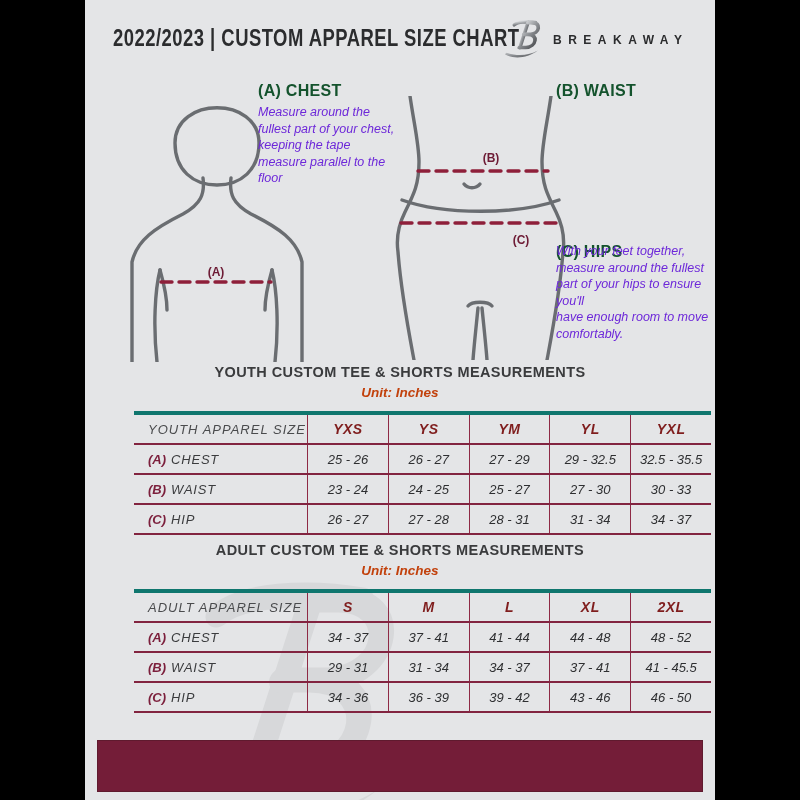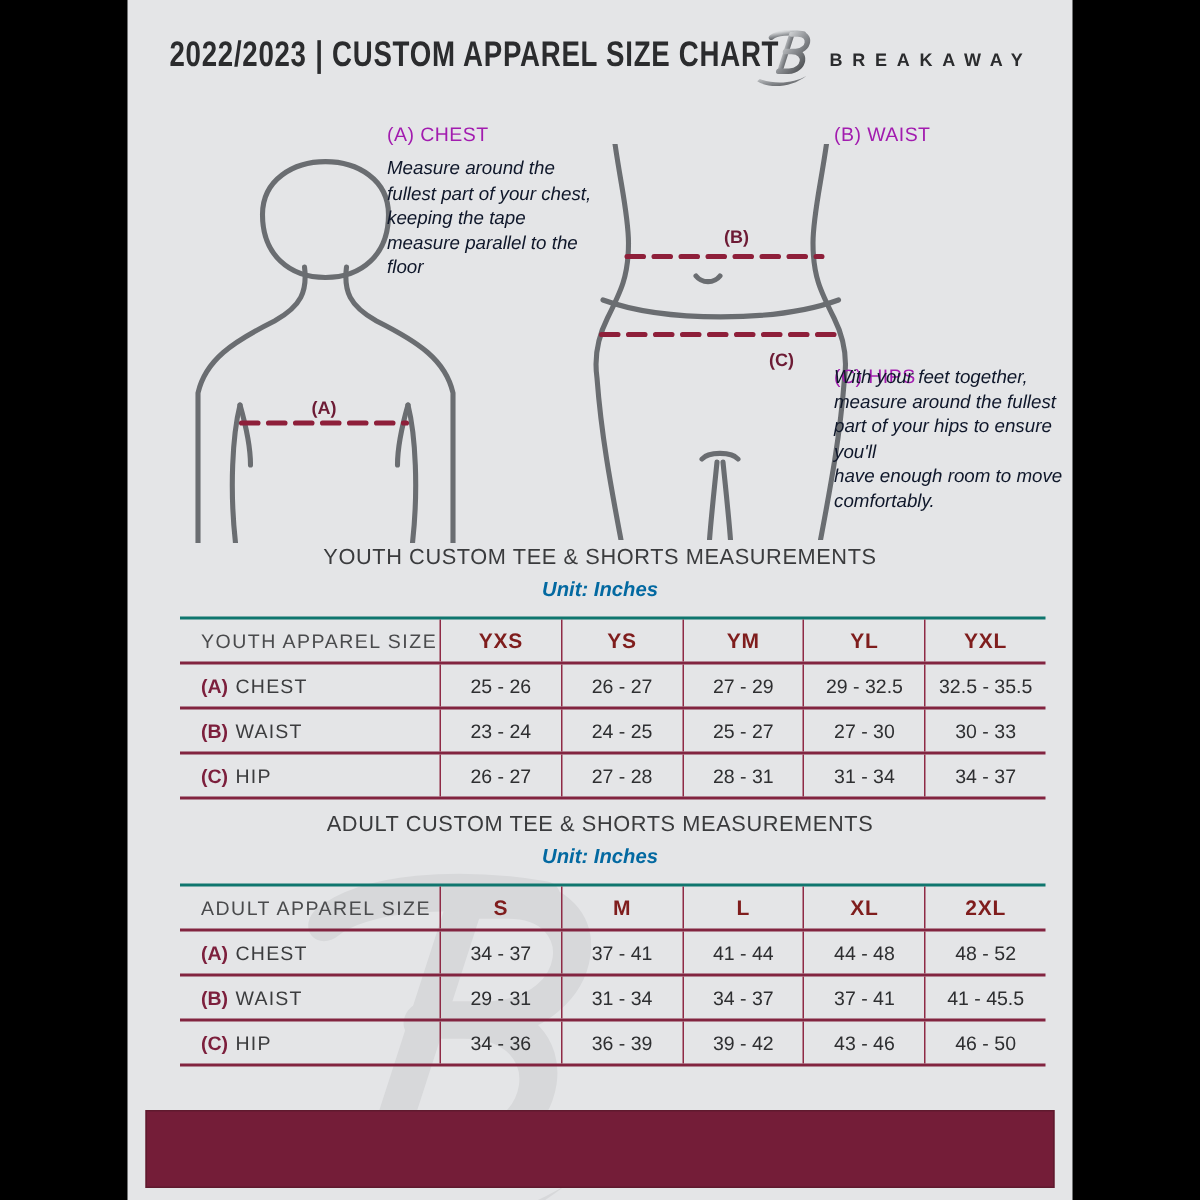--- a/index.html
+++ b/index.html
@@ -8,38 +8,38 @@
   .page{position:absolute;left:85px;top:0;width:630px;height:800px;background:#e4e5e7;}
 
   
   .hdr-title{position:absolute;left:28px;top:20px;font-size:19px;font-weight:bold;color:#2b2c2e;
     letter-spacing:.5px;transform:scale(.97,1.25);transform-origin:left center;top:27px;white-space:nowrap;}
   .logo{position:absolute;left:416px;top:17px;color:#7d8084;}
   .brand{position:absolute;left:468px;top:33px;font-size:12px;font-weight:bold;color:#2b2c2e;
     letter-spacing:6.5px;white-space:nowrap;}
 
   
-  .instr-h{position:absolute;font-size:13px;font-weight:normal;color:#a21caf;letter-spacing:.3px;}
-  .instr-t{position:absolute;font-size:12.5px;font-style:italic;color:#0f172a;line-height:1.32;
+  .instr-h{position:absolute;font-size:16px;font-weight:bold;color:#14532d;letter-spacing:.3px;}
+  .instr-t{position:absolute;font-size:12.5px;font-style:italic;color:#6d28d9;line-height:1.32;
     white-space:pre-line;}
 
   
   .fig{position:absolute;}
   .fig path{fill:none;stroke:#6a6d71;stroke-width:3.4;stroke-linecap:round;}
   .fig .dash{stroke:#8e1f3a;stroke-width:3.4;stroke-dasharray:11 7;}
   .fig text{font-family:"Liberation Sans",sans-serif;font-size:12px;font-weight:bold;fill:#6d1b35;}
 
   
-  .sec-title{position:absolute;left:0;width:630px;text-align:center;font-size:14.5px;font-weight:normal;
+  .sec-title{position:absolute;left:0;width:630px;text-align:center;font-size:14.5px;font-weight:bold;
     color:#3a3b3d;letter-spacing:.4px;}
   .sec-unit{position:absolute;left:0;width:630px;text-align:center;font-size:13.5px;font-style:italic;
-    font-weight:600;color:#0369a1;}
-
-  
-  .size-table{position:absolute;left:35px;width:577px;border-top:2px solid #0f766e;}
+    font-weight:600;color:#c2410c;}
+
+  
+  .size-table{position:absolute;left:49px;width:577px;border-top:4px solid #0f766e;font-style:italic;}
   .trow{display:grid;grid-template-columns:173px repeat(5,1fr);border-bottom:2px solid #822440;}
   .trow.hdr{height:28px;} .trow.data{height:28px;}
   .tc{display:flex;align-items:center;justify-content:center;border-left:1.5px solid #8e2a45;
     font-size:13px;color:#2e2f31;}
   .tc:first-child{border-left:none;justify-content:flex-start;padding-left:14px;}
   .tc.szh{font-size:13px;letter-spacing:1px;color:#4a4b4d;}
   .tc.colh{font-weight:bold;font-size:14px;color:#7f1d1d;letter-spacing:.5px;}
   .pfx{font-weight:bold;color:#7c1f3c;margin-right:5px;}
   .rlbl{color:#3b3c3e;letter-spacing:.8px;}
 

